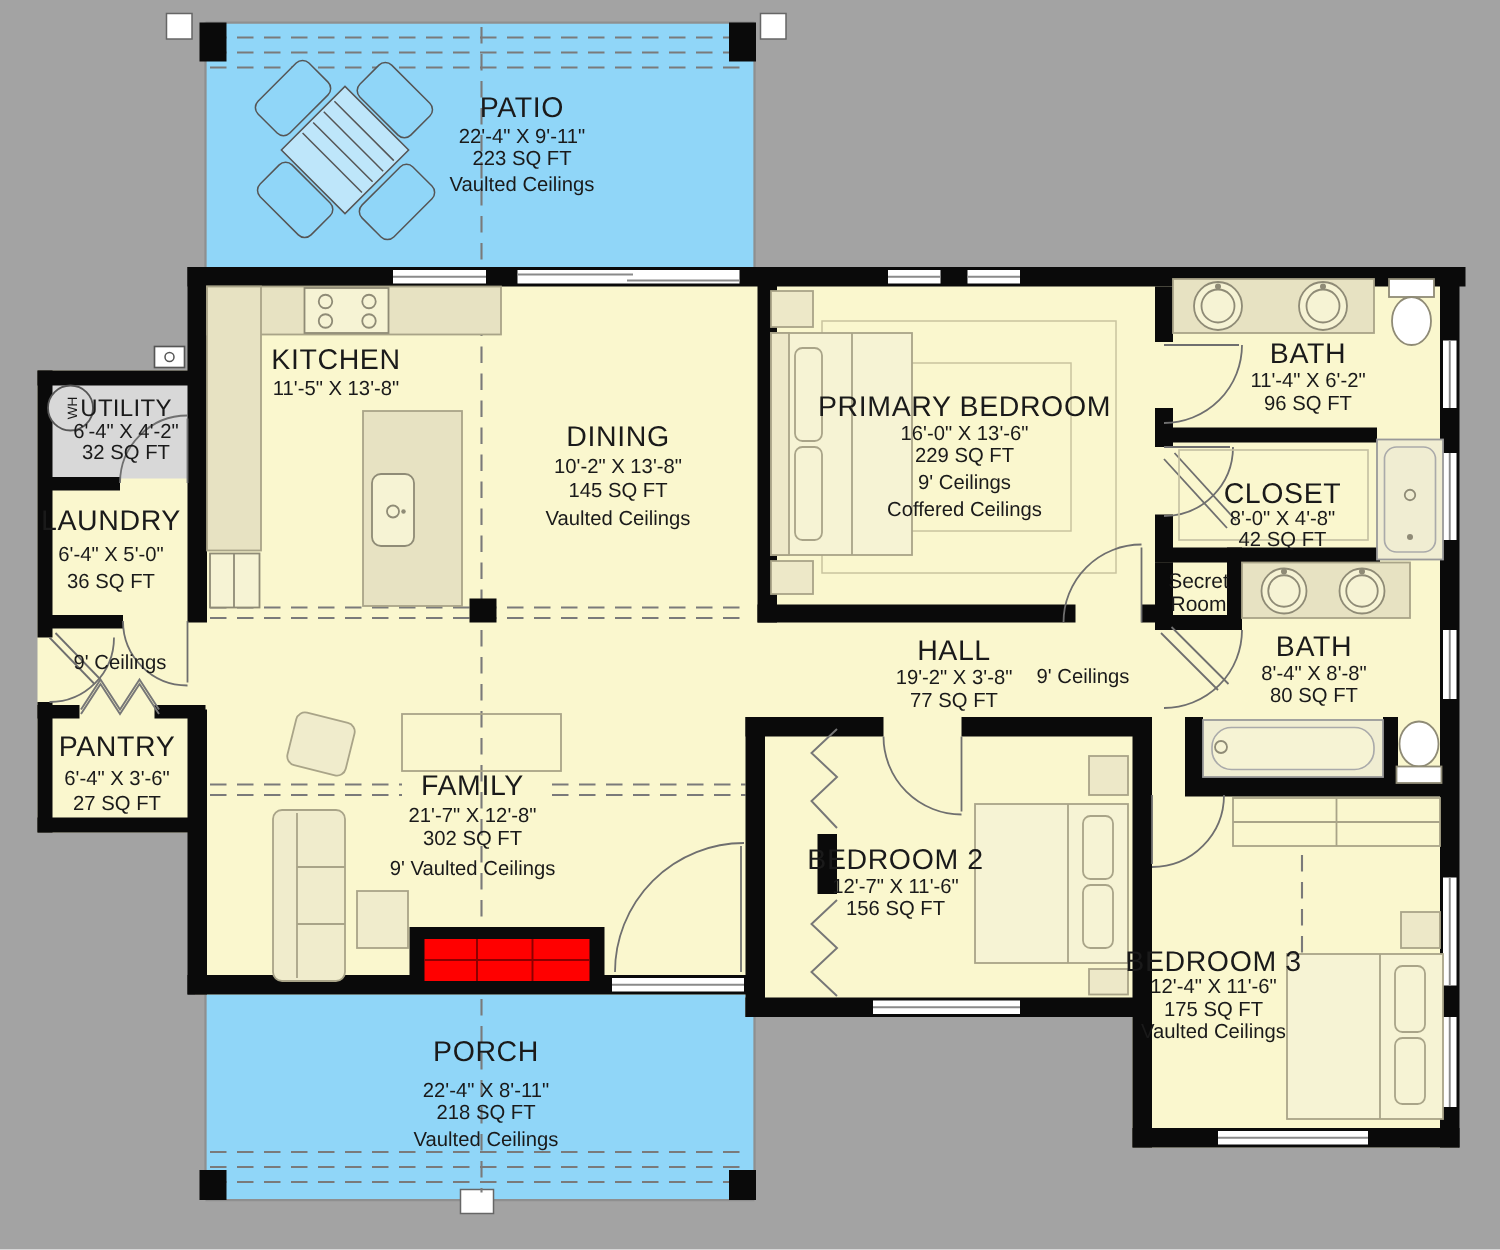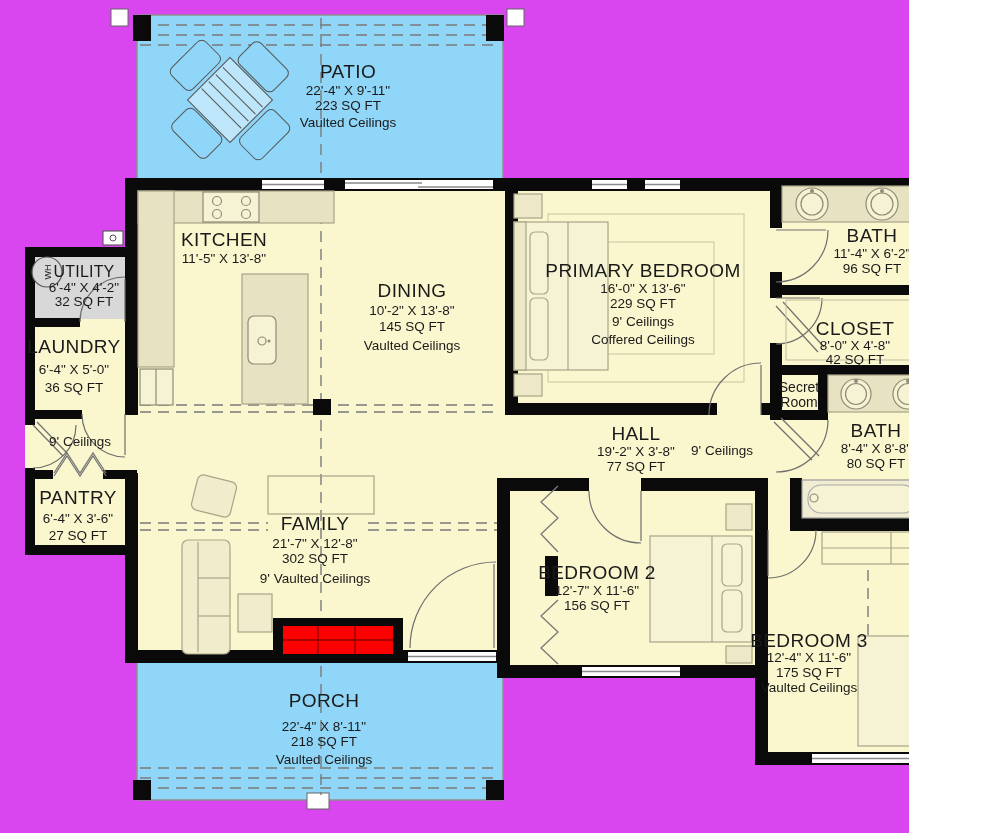--- a/index.html
+++ b/index.html
@@ -1,16 +1,16 @@
 <!DOCTYPE html>
 <html><head>
 <meta charset="utf-8">
 <style>
   html,body{margin:0;padding:0;background:#ffffff;}
-  .plan-canvas{position:relative;width:909px;height:833px;background:#d946ef;overflow:hidden;}
+  .plan-canvas{position:relative;width:1000px;height:833px;background:#a3a3a3;overflow:hidden;}
   svg{display:block;}
   text{font-family:"Liberation Sans","DejaVu Sans",sans-serif;fill:#1a1a1a;}
   .rn{font-size:19px;letter-spacing:.4px;}
   .rn-sm{font-size:16px;letter-spacing:.2px;}
   .rd{font-size:13.5px;}
   .rnote{font-size:13.5px;}
   .sm{font-size:14px;}
   .tiny{font-size:9px;}
   .wallfill{fill:#0a0a0a;}
   .win{fill:#ffffff;}

